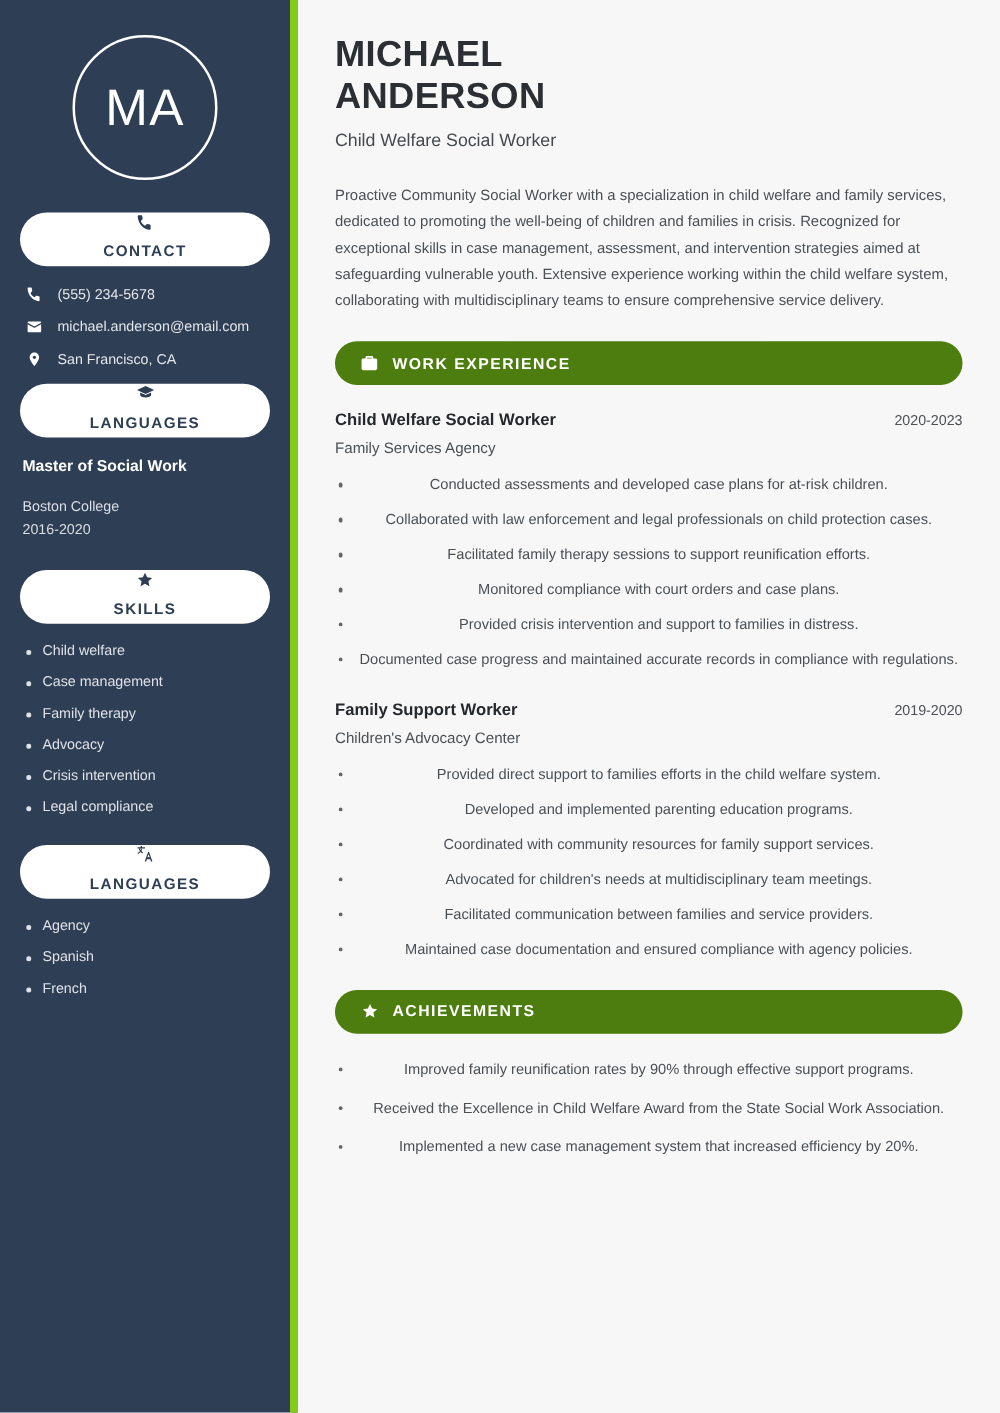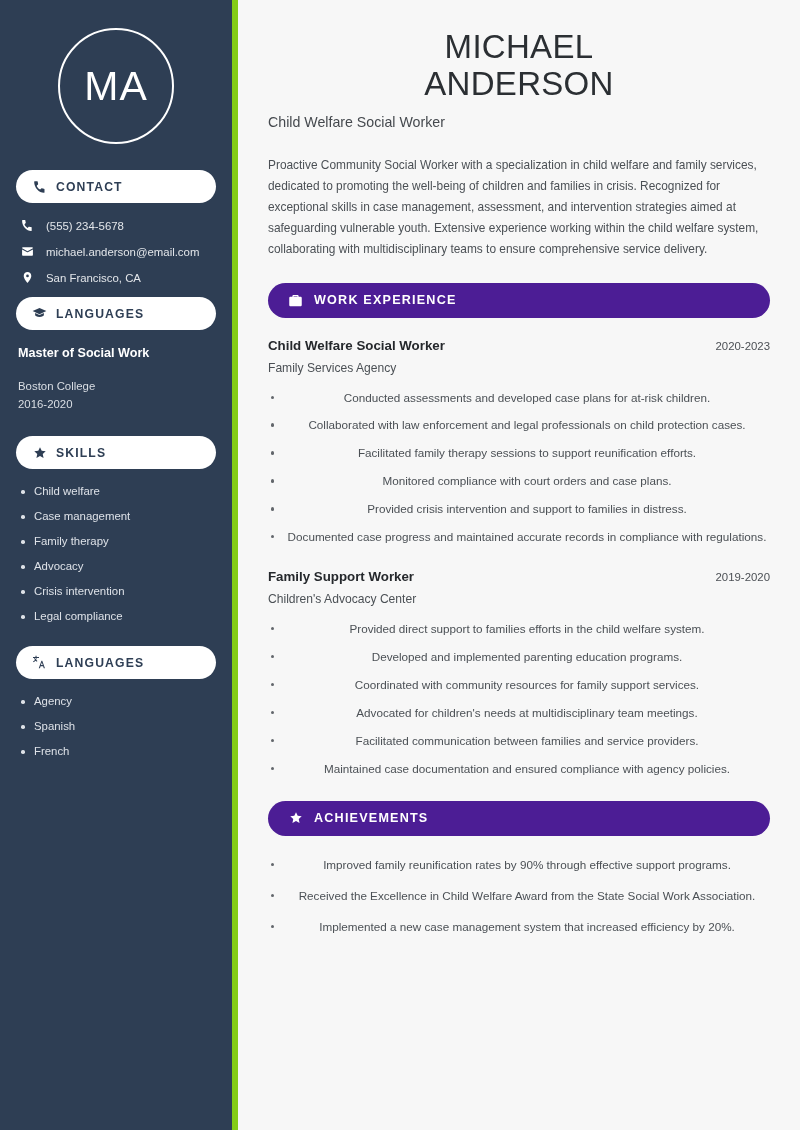--- a/index.html
+++ b/index.html
@@ -52,26 +52,27 @@
     color: #ffffff;
     font-size: 41px;
     font-weight: 400;
     letter-spacing: 1px;
   }
 
   
   .pill {
     background: #ffffff;
     border-radius: 22px;
-    height: 33px;
+    height: 43px;
     display: flex;
     align-items: center;
     gap: 9px;
     padding: 0 16px;
     margin-bottom: 16px;
+    flex-direction: column;
   }
 
   .pill .pill-label {
     color: #2e3e54;
     font-size: 12.2px;
     font-weight: bold;
     letter-spacing: 1.15px;
   }
 
   .pill svg { display: block; }
@@ -124,44 +125,43 @@
 
   
   .main {
     flex: 1;
     padding: 28px 30px 0 30px;
     background: #f7f7f7;
   }
 
   .name {
     color: #2b2f33;
-    font-size: 33px;
-    font-weight: normal;
+    font-size: 29px;
+    font-weight: bold;
     line-height: 1.13;
     letter-spacing: 0.3px;
-    text-align: center;
   }
 
   .job-title {
     color: #45494e;
     font-size: 14.2px;
     margin-top: 11px;
     margin-bottom: 25px;
   }
 
   .summary {
     color: #4b5055;
     font-size: 11.9px;
     line-height: 1.78;
     margin-bottom: 22px;
   }
 
   
   .dpill {
-    background: #4c1d95;
+    background: #4d7c0f;
     border-radius: 22px;
     height: 35px;
     display: flex;
     align-items: center;
     gap: 11px;
     padding: 0 20px;
     margin-bottom: 20px;
   }
   .dpill .dpill-label {
     color: #ffffff;

